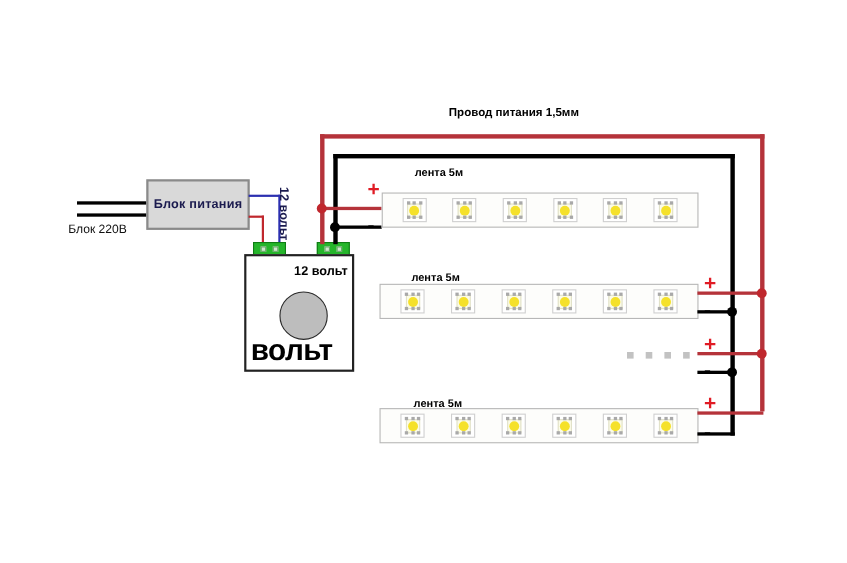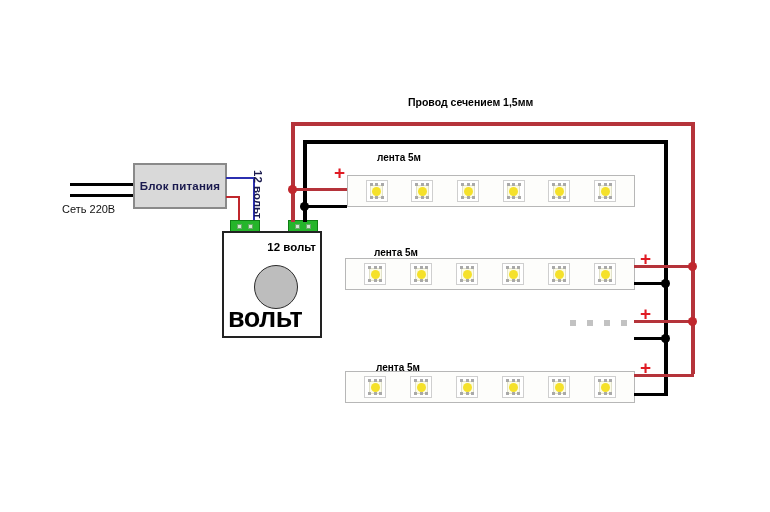--- a/index.html
+++ b/index.html
@@ -210,25 +210,25 @@
     height: 6px;
     background: #c2c2c2;
     display: block;
   }
 </style>
 </head>
 <body>
 
 <div id="canvas">
 
-  <div class="top-label" style="left:408px; top:96px;">Провод сечением 1,5мм</div>
+  <div class="top-label" style="left:408px; top:96px;">Провод питания 1,5мм</div>
 
   <div class="wire-h black" style="left:70px; top:183px; width:66px; height:3px;"></div>
   <div class="wire-h black" style="left:70px; top:194px; width:66px; height:3px;"></div>
-  <div class="mains-label" style="left:62px; top:203px;">Сеть 220В</div>
+  <div class="mains-label" style="left:62px; top:203px;">Блок 220В</div>
 
   <div class="psu-box" style="left:133px; top:163px; width:94px; height:46px;">
     <span class="psu-label">Блок питания</span>
   </div>
 
   <div class="wire-h blue" style="left:226px; top:177px; width:29px; height:2px;"></div>
   <div class="wire-v blue" style="left:253px; top:177px; width:2px; height:44px;"></div>
 
   <div class="wire-h red-b" style="left:226px; top:196px; width:14px; height:2px;"></div>
   <div class="wire-v red-b" style="left:238px; top:196px; width:2px; height:25px;"></div>

